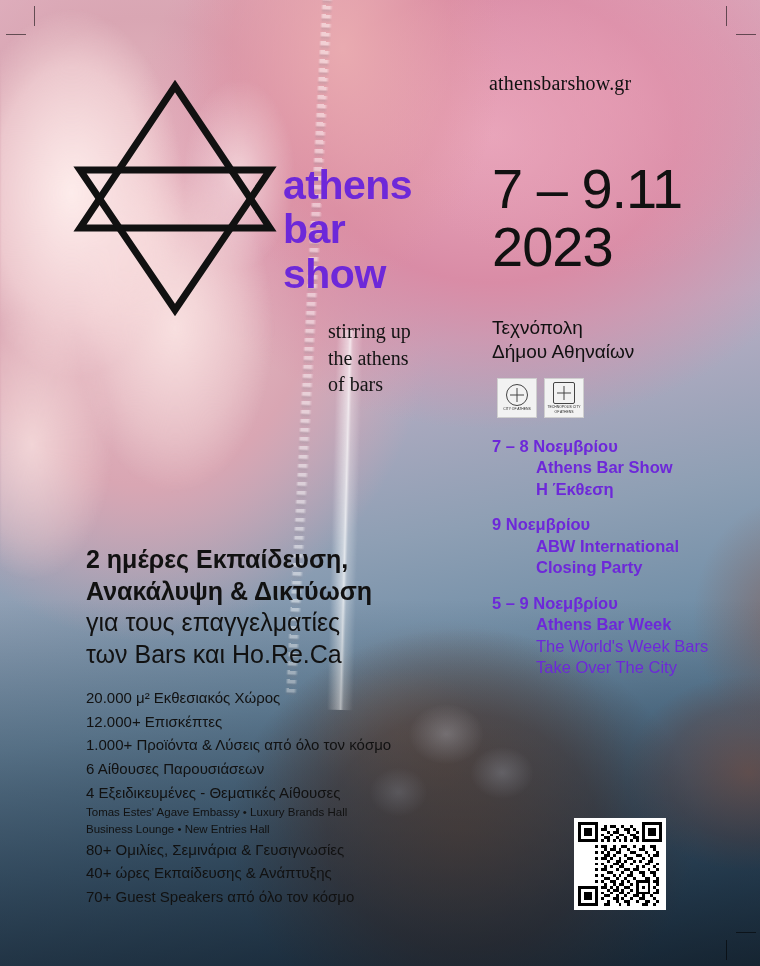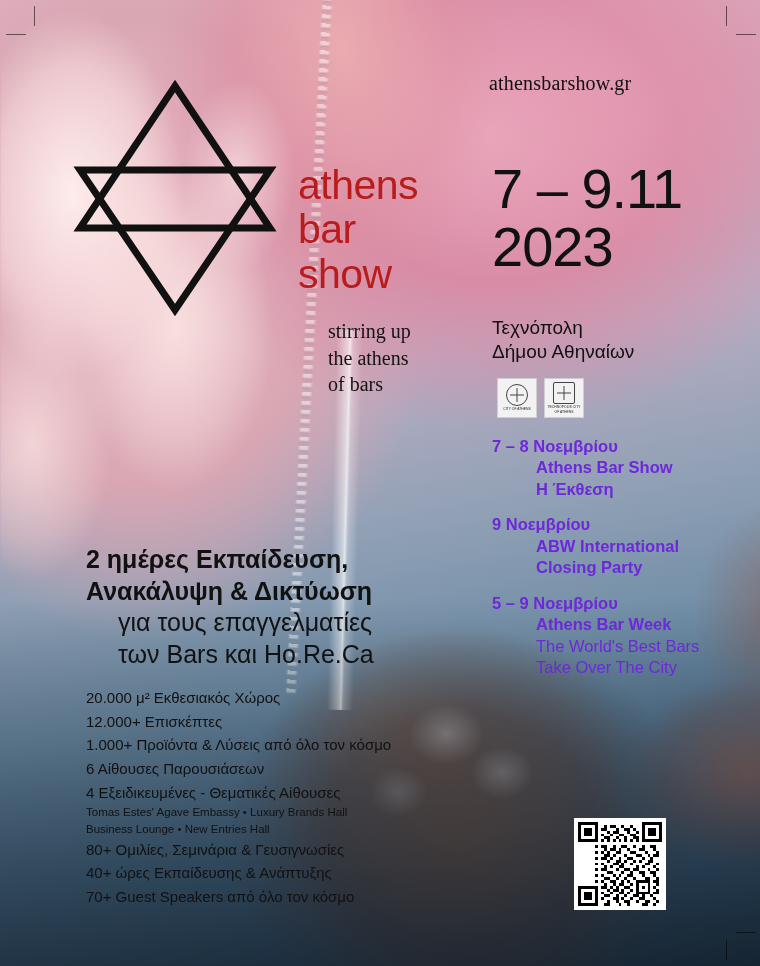--- a/index.html
+++ b/index.html
@@ -121,27 +121,27 @@
     position: absolute;
     left: 70px;
     top: 78px;
     width: 210px;
     height: 240px;
   }
   .logo-mark svg { width: 100%; height: 100%; display: block; }
 
   .logo-words {
     position: absolute;
-    left: 298px;
+    left: 283px;
     top: 163px;
     font-size: 41px;
     line-height: 1.08;
-    color: #b91c1c;
+    color: #6d28d9;
     letter-spacing: -0.5px;
-    font-weight: 400;
+    font-weight: 700;
   }
   .tagline {
     position: absolute;
     left: 283px;
     top: 318px;
     font-family: "Liberation Serif", serif;
     font-size: 20px;
     line-height: 1.33;
     color: #141414;
     margin-left: 45px;
@@ -222,21 +222,21 @@
   .headline {
     position: absolute;
     left: 86px;
     top: 544px;
     width: 310px;
     color: #111;
     font-size: 25px;
     line-height: 1.26;
   }
   .headline .b { font-weight: bold; display: block; }
-  .headline .n { display: block; margin-left: 32px; }
+  .headline .n { display: block; }
 
   .facts {
     position: absolute;
     left: 86px;
     top: 686px;
     width: 330px;
     color: #111;
     font-size: 15px;
     line-height: 1.58;
   }
@@ -337,21 +337,21 @@
 
       <div class="sched-block">
         <div class="sched-head">9 Νοεμβρίου</div>
         <div class="sched-line bold">ABW International</div>
         <div class="sched-line bold">Closing Party</div>
       </div>
 
       <div class="sched-block">
         <div class="sched-head">5 – 9 Νοεμβρίου</div>
         <div class="sched-line bold">Athens Bar Week</div>
-        <div class="sched-line">The World's Best Bars</div>
+        <div class="sched-line">The World's Week Bars</div>
         <div class="sched-line">Take Over The City</div>
       </div>
 
     </div>
 
     <div class="headline">
       <span class="b">2 ημέρες Εκπαίδευση,</span>
       <span class="b">Ανακάλυψη &amp; Δικτύωση</span>
       <span class="n">για τους επαγγελματίες</span>
       <span class="n">των Bars και Ho.Re.Ca</span>

